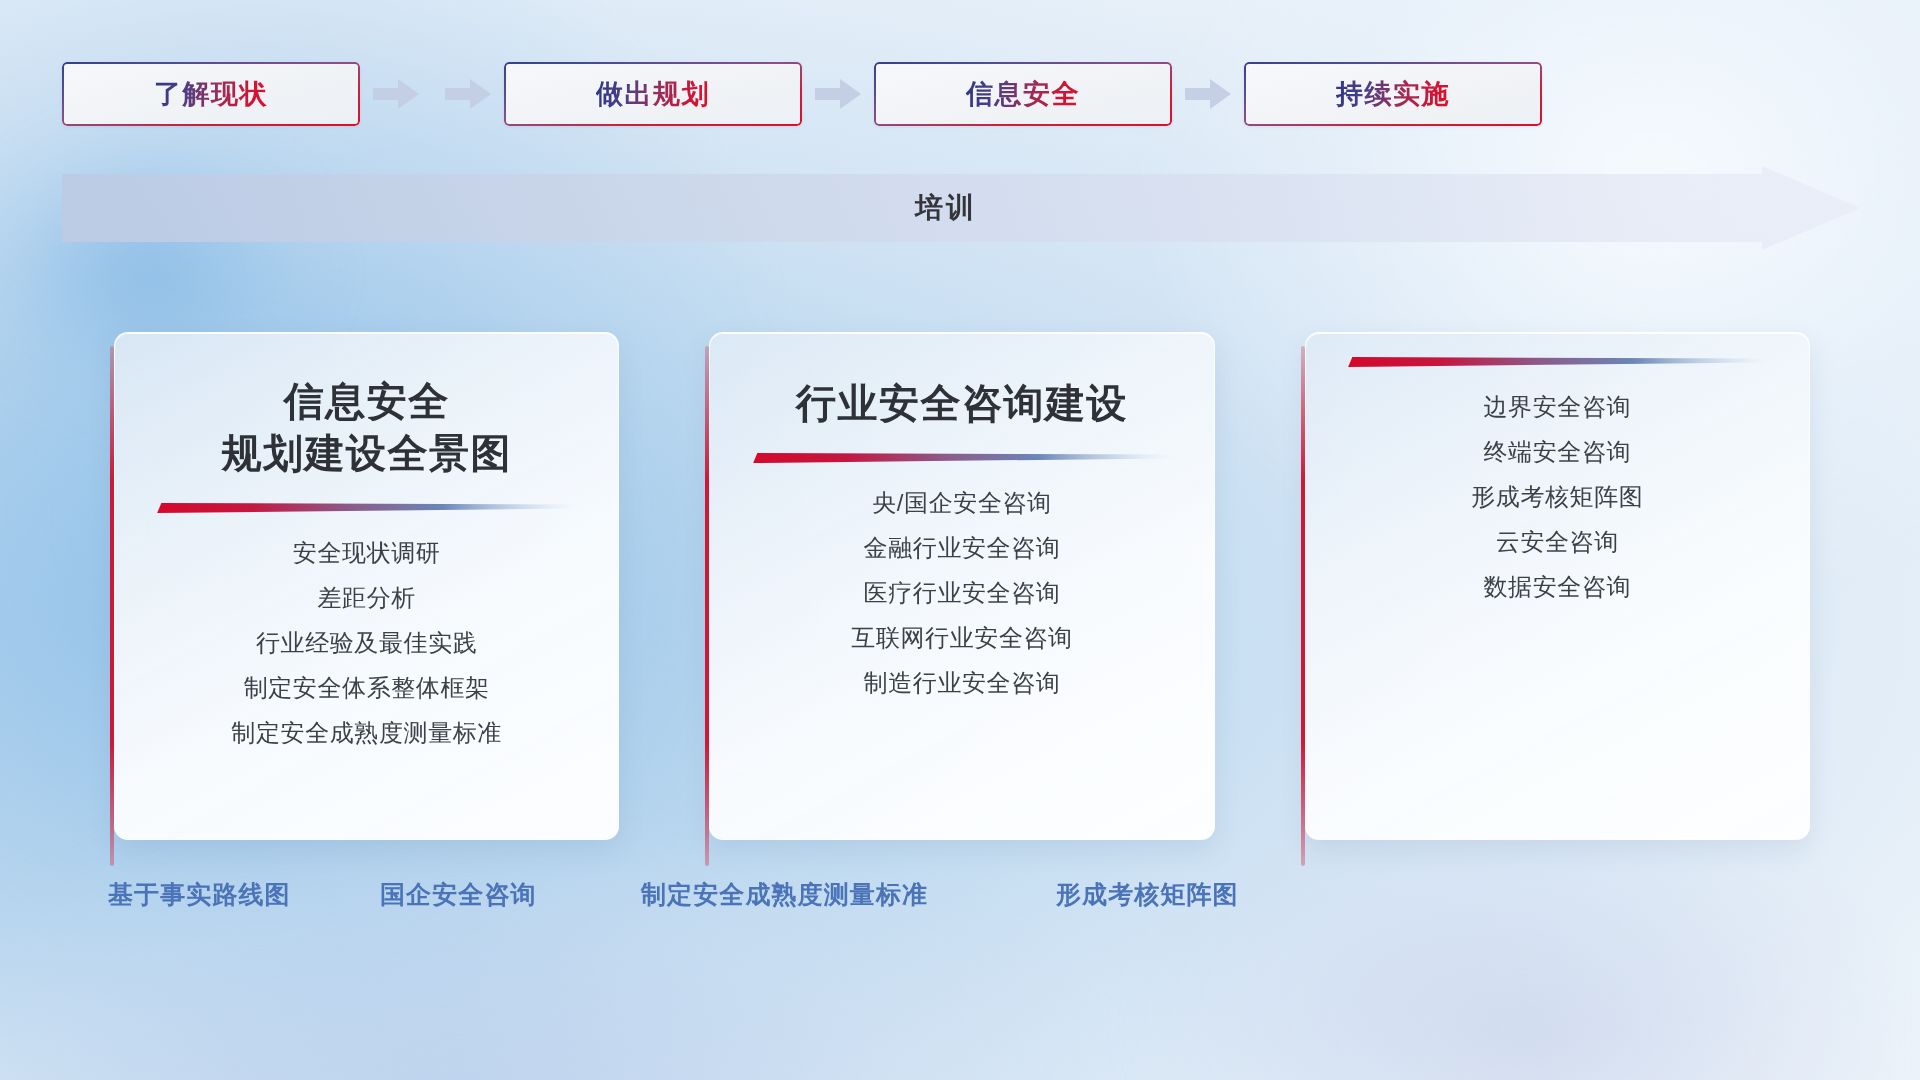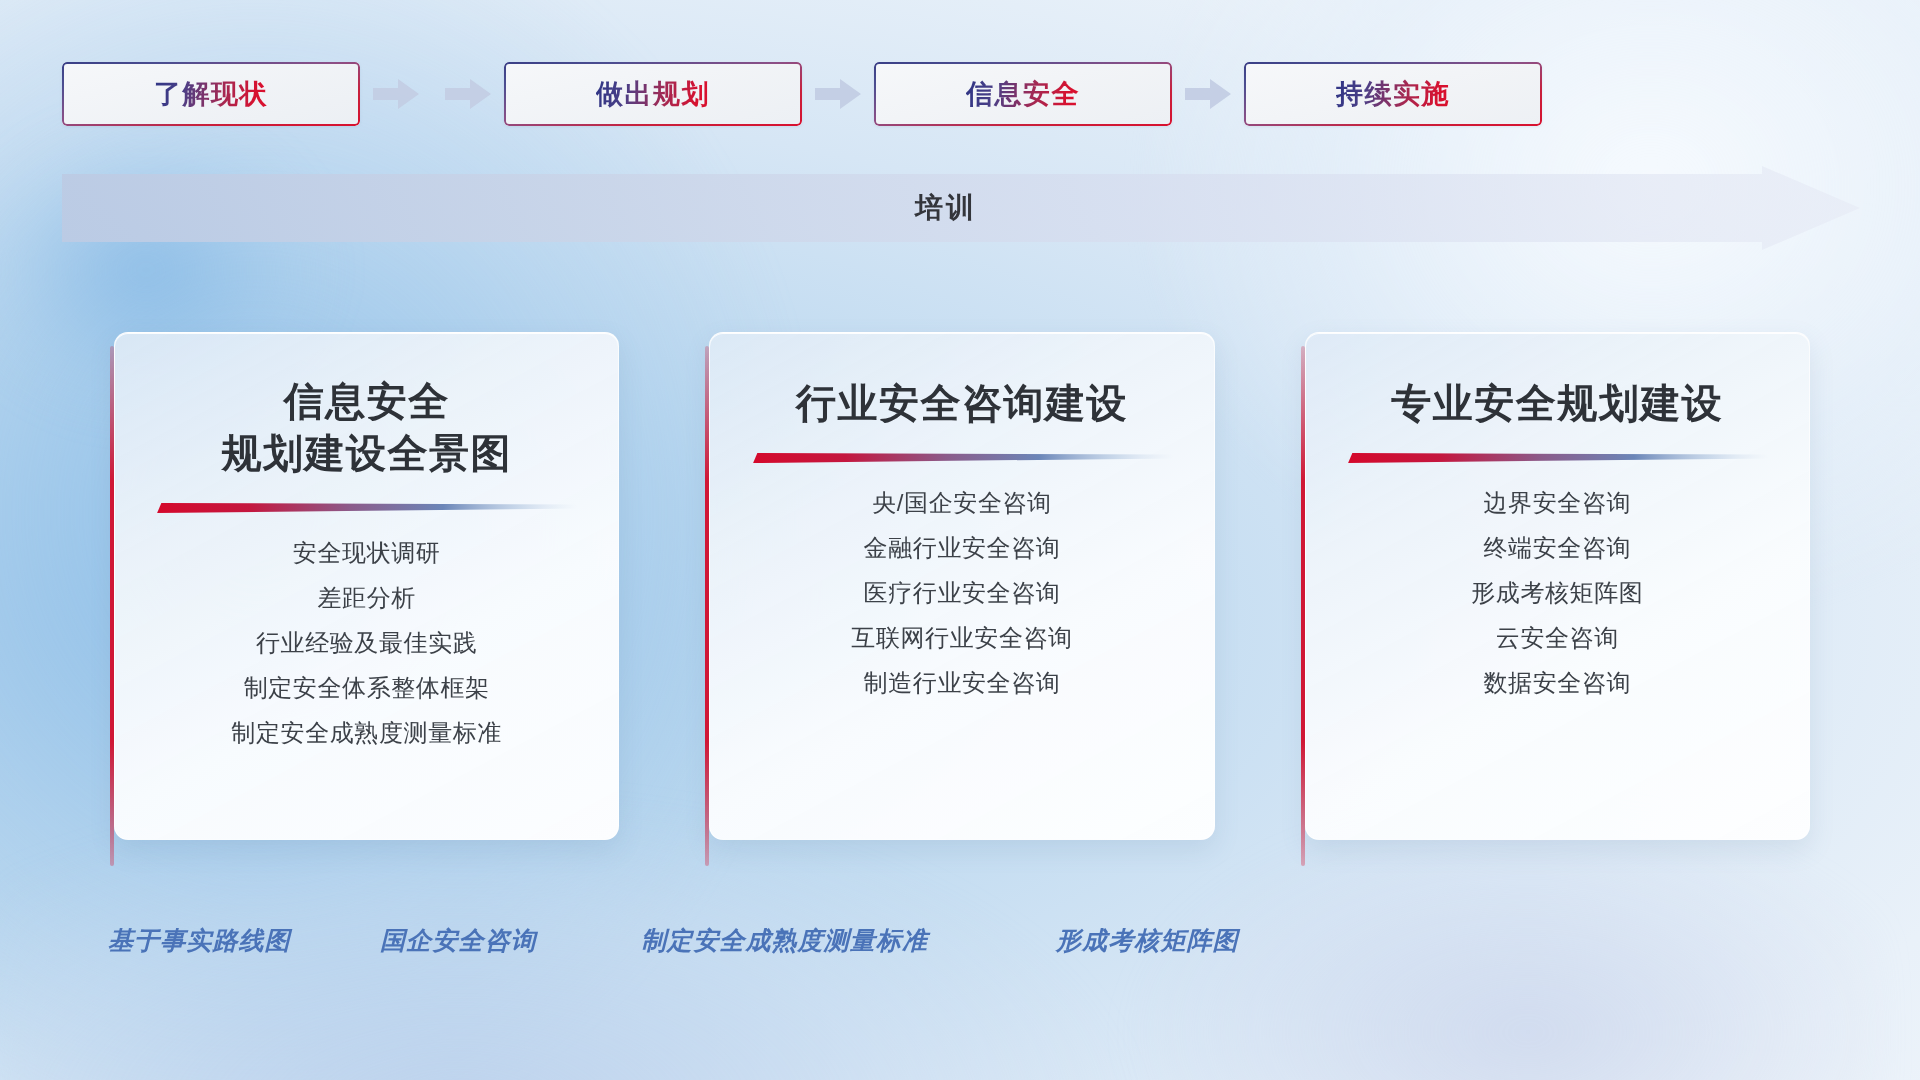--- a/index.html
+++ b/index.html
@@ -127,21 +127,21 @@
   .card-list {
     margin-top:14px; width:100%; padding:0 18px;
     display:flex; flex-direction:column; align-items:center; gap:0;
   }
   .card-list-item {
     font-size:24px; color:#3c4148; line-height:1.00;
     padding:10px 0 11px; letter-spacing:.6px;text-align:right;
   }
 
   
-  .footers { position:absolute; left:0; top:912px; width:1744px; height:56px;font-style:italic; }
+  .footers { position:absolute; left:0; top:866px; width:1744px; height:56px; }
   .footer-label {
     position:absolute; top:0; height:56px; display:flex; align-items:center;
     font-size:25px; font-weight:700; color:#4a73b8; letter-spacing:1.1px;
     white-space:nowrap;
   }
   .fl0 { left:108px; }
   .fl1 { left:380px; }
   .fl2 { left:641px; }
   .fl3 { left:1056px; }
 </style>
@@ -271,21 +271,20 @@
           <div class="card-list-item">医疗行业安全咨询</div>
           <div class="card-list-item">互联网行业安全咨询</div>
           <div class="card-list-item">制造行业安全咨询</div>
         </div>
       </div>
     </div>
 
     <div class="card">
       <div class="card-accent"></div>
       <div class="card-body">
-        <div class="card-title">专业安全规划建设</div>
         <div class="card-divider">
           <svg viewBox="0 0 400 18" preserveAspectRatio="none" aria-hidden="true">
             <defs>
               <linearGradient id="dv2" x1="0" y1="0" x2="1" y2="0">
                 <stop offset="0" stop-color="#d4092c"></stop>
                 <stop offset="0.22" stop-color="#c4173f"></stop>
                 <stop offset="0.46" stop-color="#8b5b8a"></stop>
                 <stop offset="0.68" stop-color="#6b86b8"></stop>
                 <stop offset="0.86" stop-color="#a8bfdc" stop-opacity="0.55"></stop>
                 <stop offset="1" stop-color="#cfdcec" stop-opacity="0"></stop>

